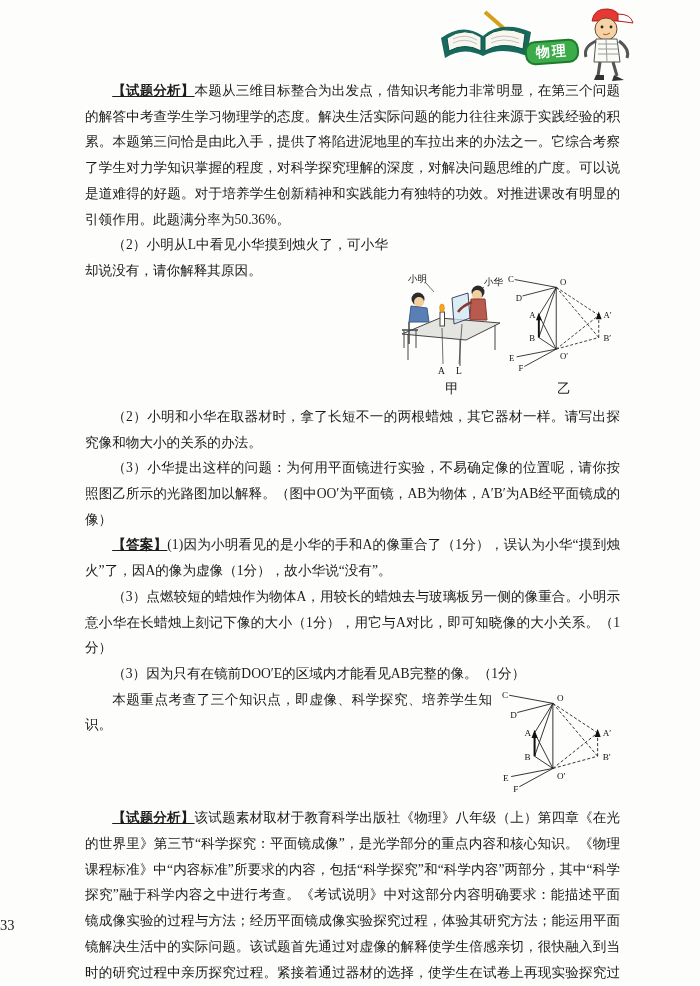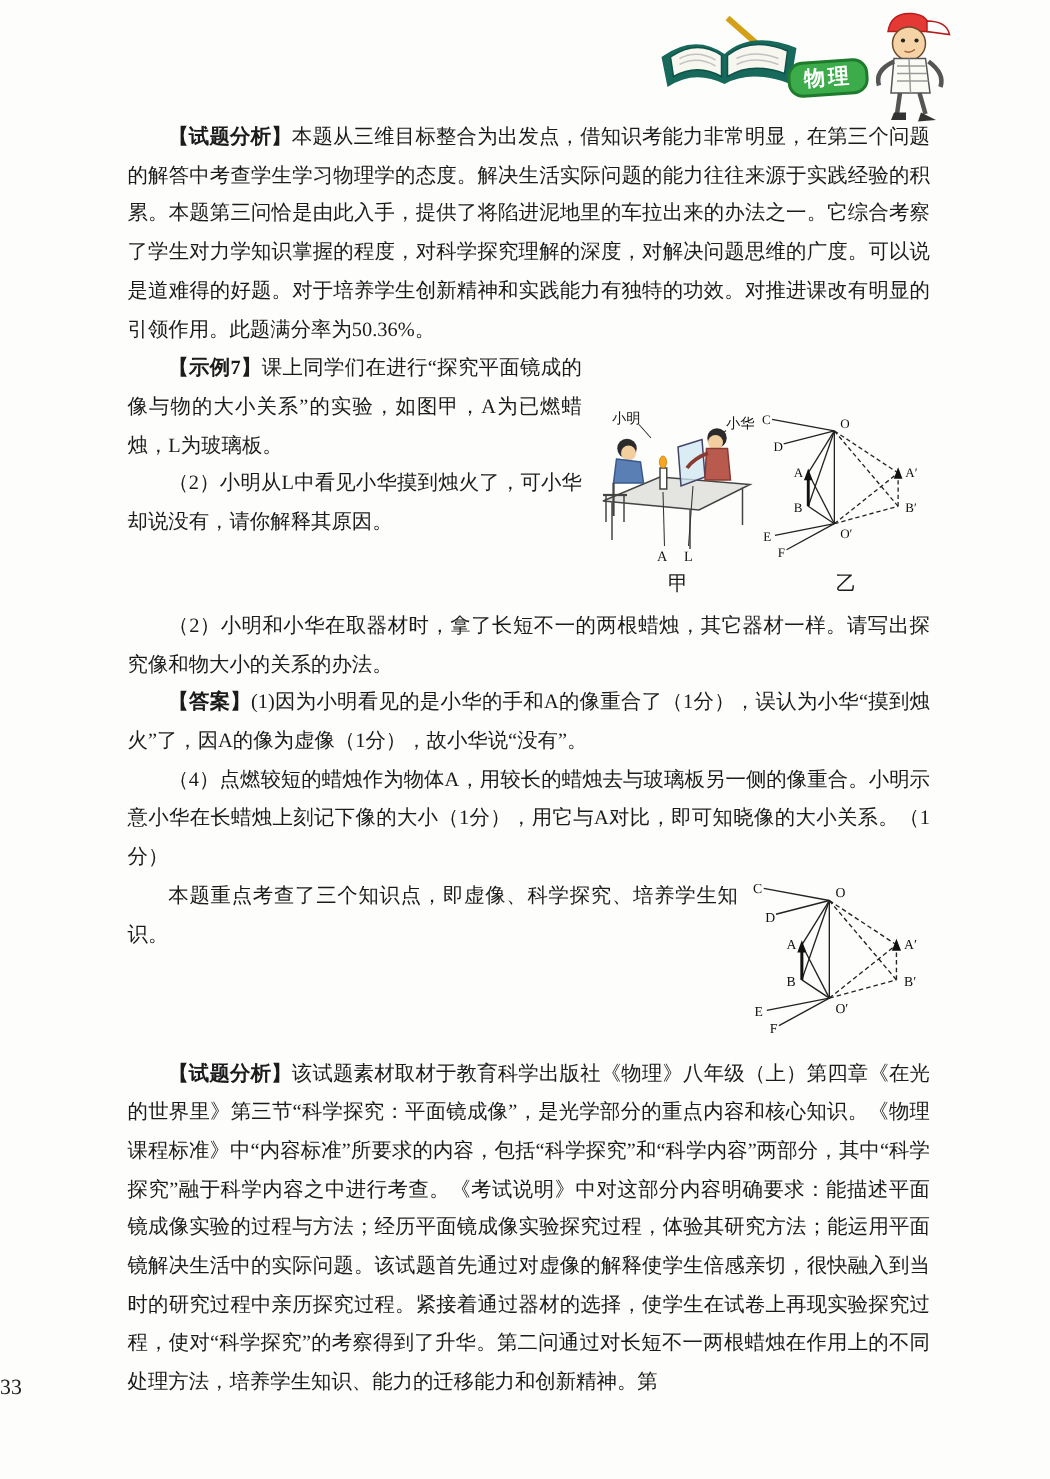--- a/index.html
+++ b/index.html
@@ -17,21 +17,21 @@
     transform:rotate(-4deg); letter-spacing:2px;
     font-family:"Liberation Sans","DejaVu Sans",sans-serif;
   }
   .decor .boy { position:absolute; right:2px; top:0; }
   .content {
     position:absolute; top:78px; left:85px; width:535px;
     font-size:13.6px; line-height:25.7px; text-align:justify;
   }
   p.para { margin:0; text-indent:2em; }
   p.noindent { text-indent:0; }
-  .blabel { font-weight:bold; }
+  .blabel { font-weight:bold;text-decoration:underline; }
   .clearfix::after { content:""; display:block; clear:both; }
   .fig1 { float:right; width:224px; margin:2px 0 2px 8px; }
   .fig1-row { display:flex;margin-top:38px; }
   .figcaps { display:flex; font-size:13.5px; margin-top:0px; }
   .figcaps span { flex:1; text-align:center; }
   .fig2 { float:right; width:120px; margin:2px 0 2px 8px; }
   svg text { font-family:"Liberation Serif","DejaVu Serif",serif; }
   .pagenum {
     position:absolute; bottom:52px; left:0; width:100%;
     text-align:left; font-size:14.5px; color:#222;
@@ -153,28 +153,29 @@
               <text x="13" y="101">F</text>
               <text x="56" y="88">O′</text>
             </g>
           </svg>
         </div>
         <div class="figcaps">
           <span>甲</span>
           <span>乙</span>
         </div>
       </div>
-      <p class="para"><span class="blabel">【示例7】</span><span>课上同学们在进行“探究平面镜成的像与物的大小关系”的实验，如图甲，A为已燃蜡烛，L为玻璃板。</span></p>
       <p class="para">（2）小明从L中看见小华摸到烛火了，可小华却说没有，请你解释其原因。</p>
     </div>
 
     <p class="para">（2）小明和小华在取器材时，拿了长短不一的两根蜡烛，其它器材一样。请写出探究像和物大小的关系的办法。</p>
+    <p class="para">（3）小华提出这样的问题：为何用平面镜进行实验，不易确定像的位置呢，请你按照图乙所示的光路图加以解释。（图中OO′为平面镜，AB为物体，A′B′为AB经平面镜成的像）</p>
 
     <p class="para"><span class="blabel">【答案】</span><span>(1)因为小明看见的是小华的手和A的像重合了（1分），误认为小华“摸到烛火”了，因A的像为虚像（1分），故小华说“没有”。</span></p>
-    <p class="para">（4）点燃较短的蜡烛作为物体A，用较长的蜡烛去与玻璃板另一侧的像重合。小明示意小华在长蜡烛上刻记下像的大小（1分），用它与A对比，即可知晓像的大小关系。（1分）</p>
+    <p class="para">（3）点燃较短的蜡烛作为物体A，用较长的蜡烛去与玻璃板另一侧的像重合。小明示意小华在长蜡烛上刻记下像的大小（1分），用它与A对比，即可知晓像的大小关系。（1分）</p>
+    <p class="para">（3）因为只有在镜前DOO′E的区域内才能看见AB完整的像。（1分）</p>
 
     <div class="clearfix">
       <div class="fig2">
         <svg width="120" height="106" viewBox="0 0 118 104">
           <g stroke="#222" stroke-width="0.9" fill="none">
             <line x1="52" y1="14" x2="52" y2="78"></line>
             <line x1="52" y1="14" x2="9" y2="6"></line>
             <line x1="52" y1="14" x2="17" y2="23"></line>
             <line x1="52" y1="78" x2="11" y2="86"></line>
             <line x1="52" y1="78" x2="19" y2="96"></line>

